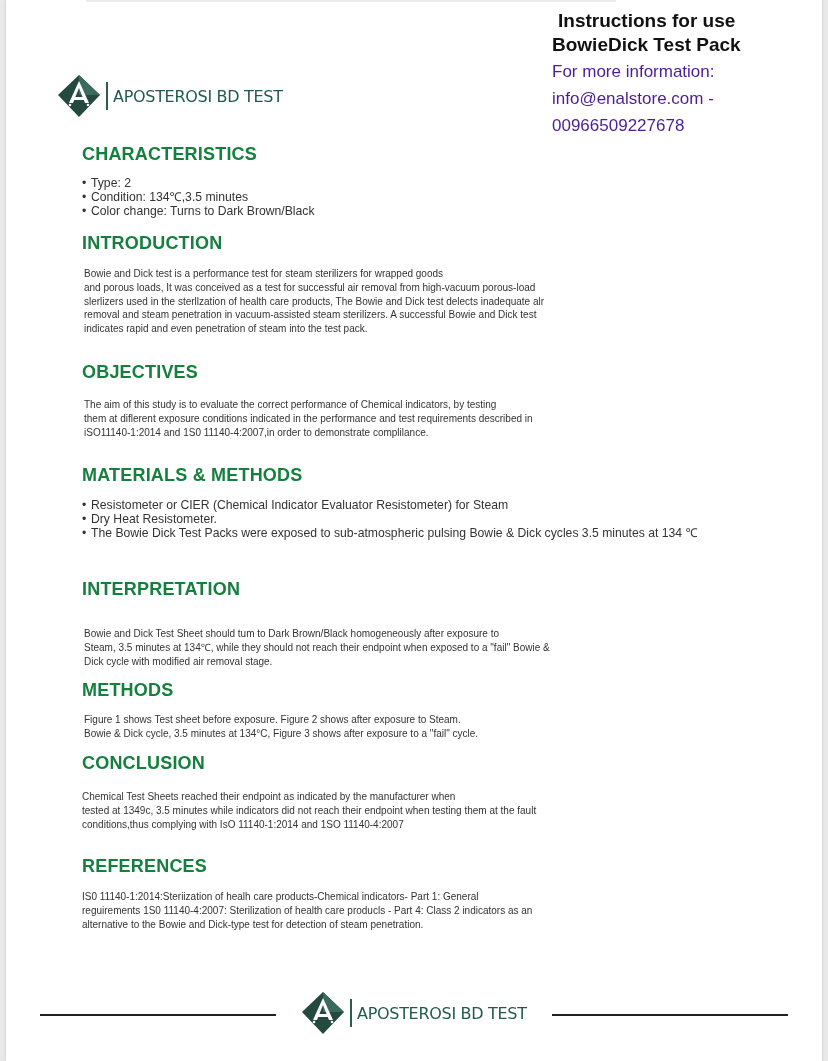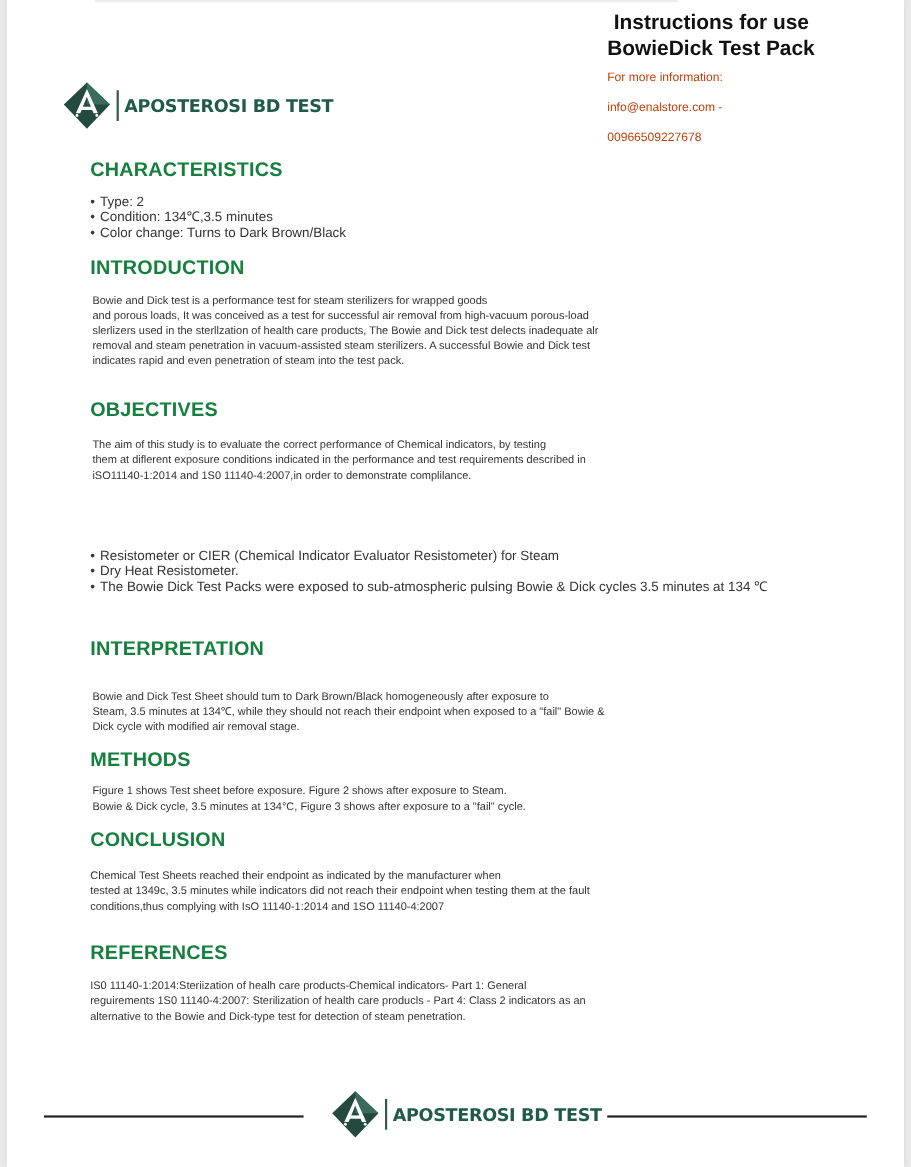--- a/index.html
+++ b/index.html
@@ -12,32 +12,32 @@
   .page {
     position: absolute; left: 6px; top: 0; width: 816px; height: 1061px;
     background: #ffffff;
     box-shadow: 0 0 3px rgba(0,0,0,0.15);
   }
   .topline { position: absolute; left: 80px; top: 0; width: 530px; height: 2px; background: #ececec; }
 
   .logo { position: absolute; display: flex; align-items: center; }
   .logo svg { display: block; }
   .logo .bar { width: 2px; background: #2f5a4c; margin: 0 5px 0 4px; }
-  .logo .brand { color: #1f5a4a; font-weight: bold; font-family: "DejaVu Sans", sans-serif; letter-spacing: -0.3px; }
+  .logo .brand { color: #1f5a4a; font-weight: normal; font-family: "DejaVu Sans", sans-serif; letter-spacing: -0.3px; }
   .logo-top { left: 50px; top: 73px; }
   .logo-top .bar { height: 28px; }
   .logo-top .brand { font-size: 16px; }
   .logo-bottom { left: 294px; top: 990px; }
   .logo-bottom .bar { height: 28px; }
   .logo-bottom .brand { font-size: 16px; }
 
   .info { position: absolute; left: 546px; top: 10px; color: #111; }
   .info .t1 { font-size: 19px; font-weight: bold; margin-left: 6px; line-height: 22px; }
   .info .t2 { font-size: 19px; font-weight: bold; line-height: 26px; }
-  .info .t3 { font-size: 11px; line-height: 27px; color: #c2410c; }
+  .info .t3 { font-size: 17px; line-height: 27px; color: #4c1d95; }
 
   .sec-title {
     position: absolute; left: 76px; color: #15803d; font-weight: bold; font-size: 18px;
     letter-spacing: 0.2px;
   }
   .body-text {
     position: absolute; left: 78px; width: 680px; color: #333; font-size: 10px; line-height: 13.8px;
     white-space: pre-line;
   }
   ul.bullets { position: absolute; left: 76px; margin: 0; padding: 0; list-style: none; color: #333; font-size: 12.2px; line-height: 13.8px; width: 690px; }
@@ -85,20 +85,21 @@
 and porous loads, It was conceived as a test for successful air removal from high-vacuum porous-load
 slerlizers used in the sterllzation of health care products, The Bowie and Dick test delects inadequate alr
 removal and steam penetration in vacuum-assisted steam sterilizers. A successful Bowie and Dick test
 indicates rapid and even penetration of steam into the test pack.</div>
 
   <div class="sec-title" style="top:362px;">OBJECTIVES</div>
   <div class="body-text" style="top:398px;">The aim of this study is to evaluate the correct performance of Chemical indicators, by testing
 them at diflerent exposure conditions indicated in the performance and test requirements described in
 iSO11140-1:2014 and 1S0 11140-4:2007,in order to demonstrate complilance.</div>
 
+  <div class="sec-title" style="top:465px;">MATERIALS &amp; METHODS</div>
   <ul class="bullets" style="top:499px; width:670px;">
     <li>Resistometer or CIER (Chemical Indicator Evaluator Resistometer) for Steam</li>
     <li>Dry Heat Resistometer.</li>
     <li>The Bowie Dick Test Packs were exposed to sub-atmospheric pulsing Bowie &amp; Dick cycles 3.5 minutes at 134 ℃</li>
   </ul>
 
   <div class="sec-title" style="top:579px;">INTERPRETATION</div>
   <div class="body-text" style="top:627px;">Bowie and Dick Test Sheet should tum to Dark Brown/Black homogeneously after exposure to
 Steam, 3.5 minutes at 134℃, while they should not reach their endpoint when exposed to a "fail" Bowie &amp;
 Dick cycle with modified air removal stage.</div>

